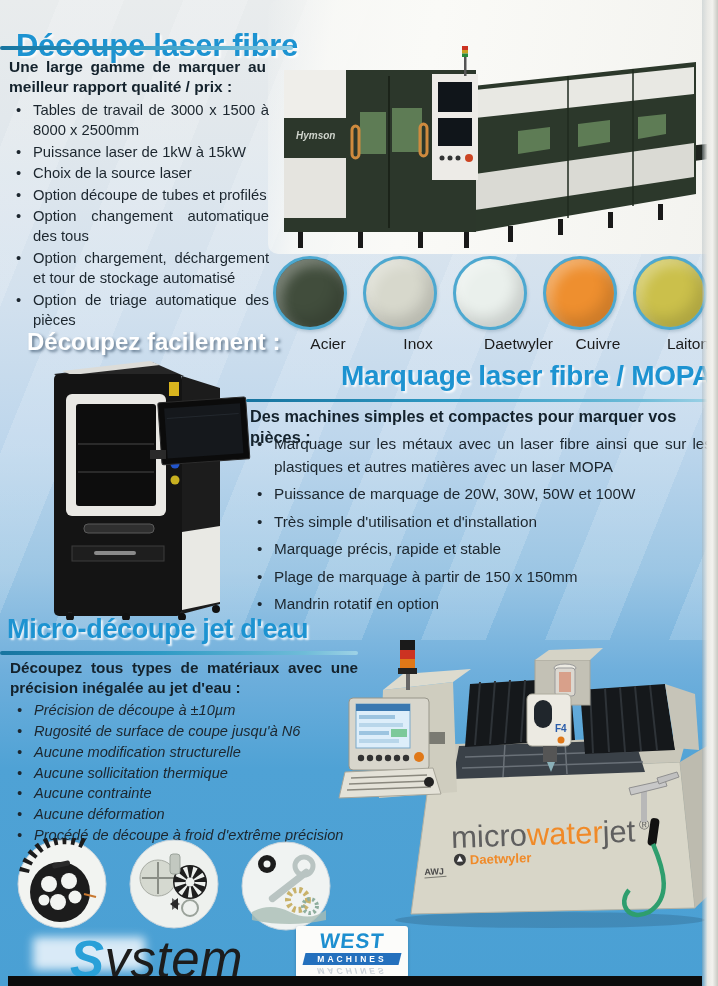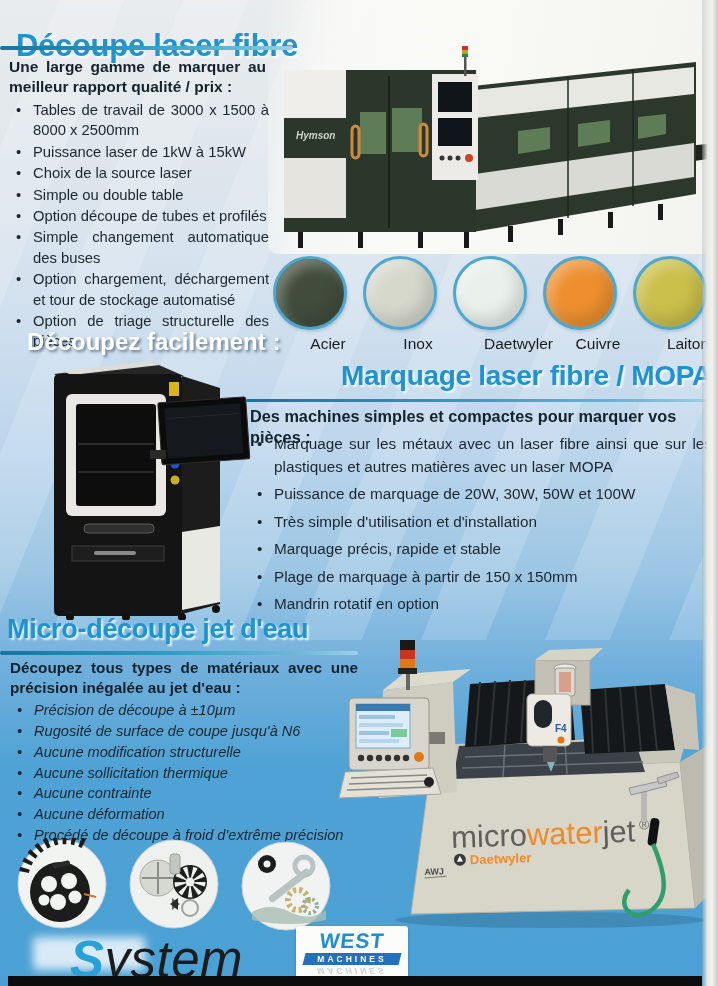--- a/index.html
+++ b/index.html
@@ -69,25 +69,24 @@
 
 <div class="abs photo1-bg"></div>
 
 <div class="abs sec-title h1">Découpe laser fibre</div>
 <div class="abs rule rule1"></div>
 <div class="abs intro intro1">Une large gamme de marquer au meilleur rapport qualité / prix :</div>
 <ul class="abs bullets ul1">
     <li>Tables de travail de 3000 x 1500 à 8000 x 2500mm</li>
     <li>Puissance laser de 1kW à 15kW</li>
     <li>Choix de la source laser</li>
-    <li>Simple ou double table</li>
     <li>Option découpe de tubes et profilés</li>
-    <li>Simple changement automatique des buses</li>
+    <li>Option changement automatique des tous</li>
     <li>Option chargement, déchargement et tour de stockage automatisé</li>
-    <li>Option de triage structurelle des pièces</li>
+    <li>Option de triage automatique des pièces</li>
   </ul>
 
 <svg class="abs" style="left:268px;top:46px;" width="450" height="212" viewBox="0 0 450 212">
 
   <g>
     <polygon points="345,108 448,97 448,112 345,126" fill="#1e231e"></polygon>
     <rect x="352" y="124" width="4" height="36" fill="#20261f"></rect>
     <rect x="375" y="120" width="4" height="33" fill="#20261f"></rect>
     <rect x="398" y="116" width="4" height="30" fill="#20261f"></rect>
     <rect x="421" y="112" width="4" height="27" fill="#20261f"></rect>

